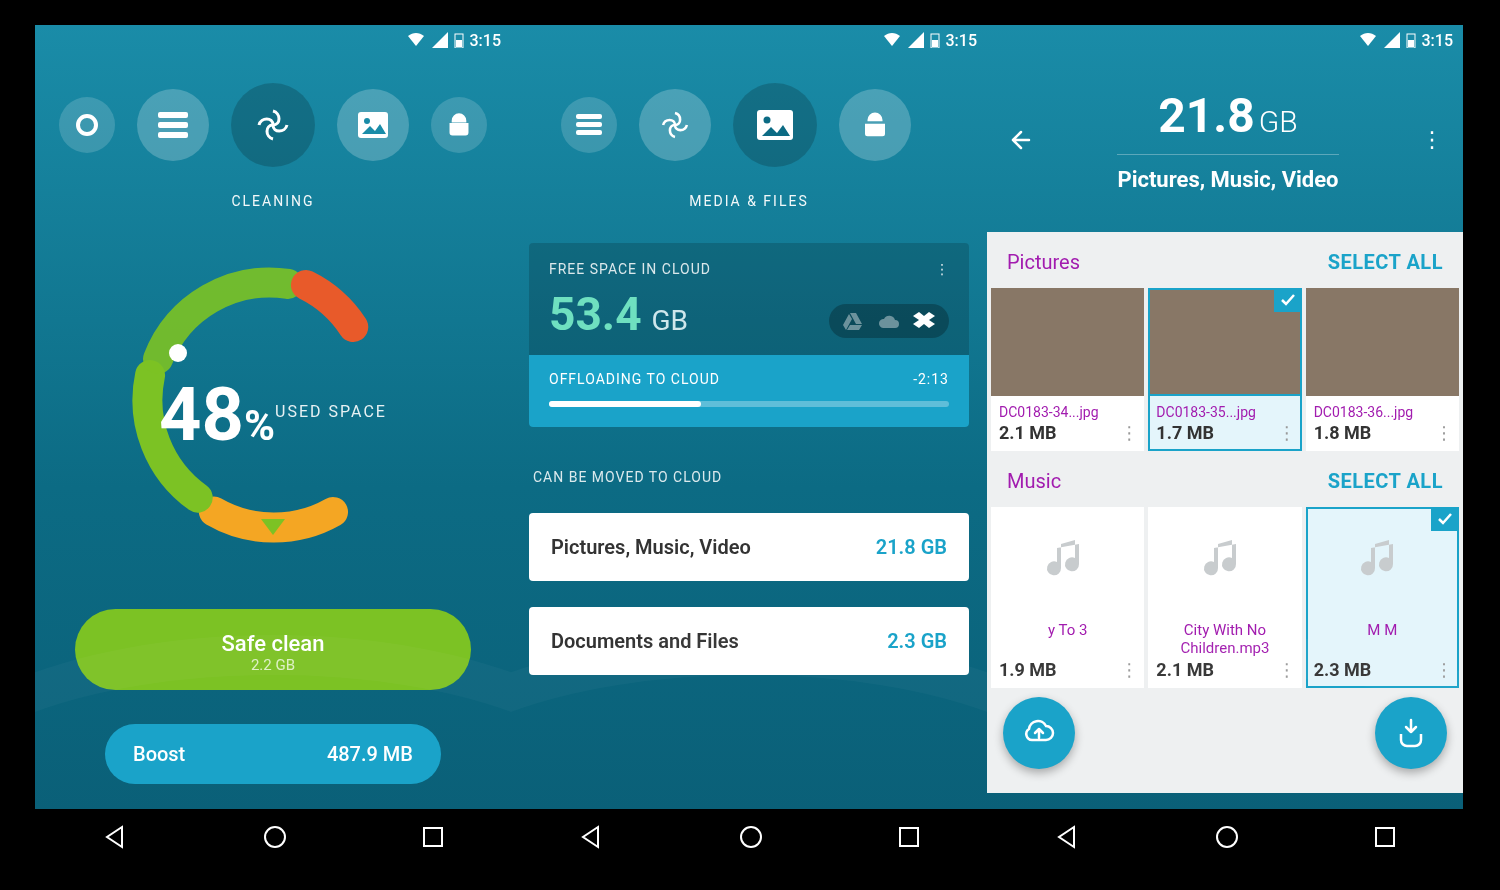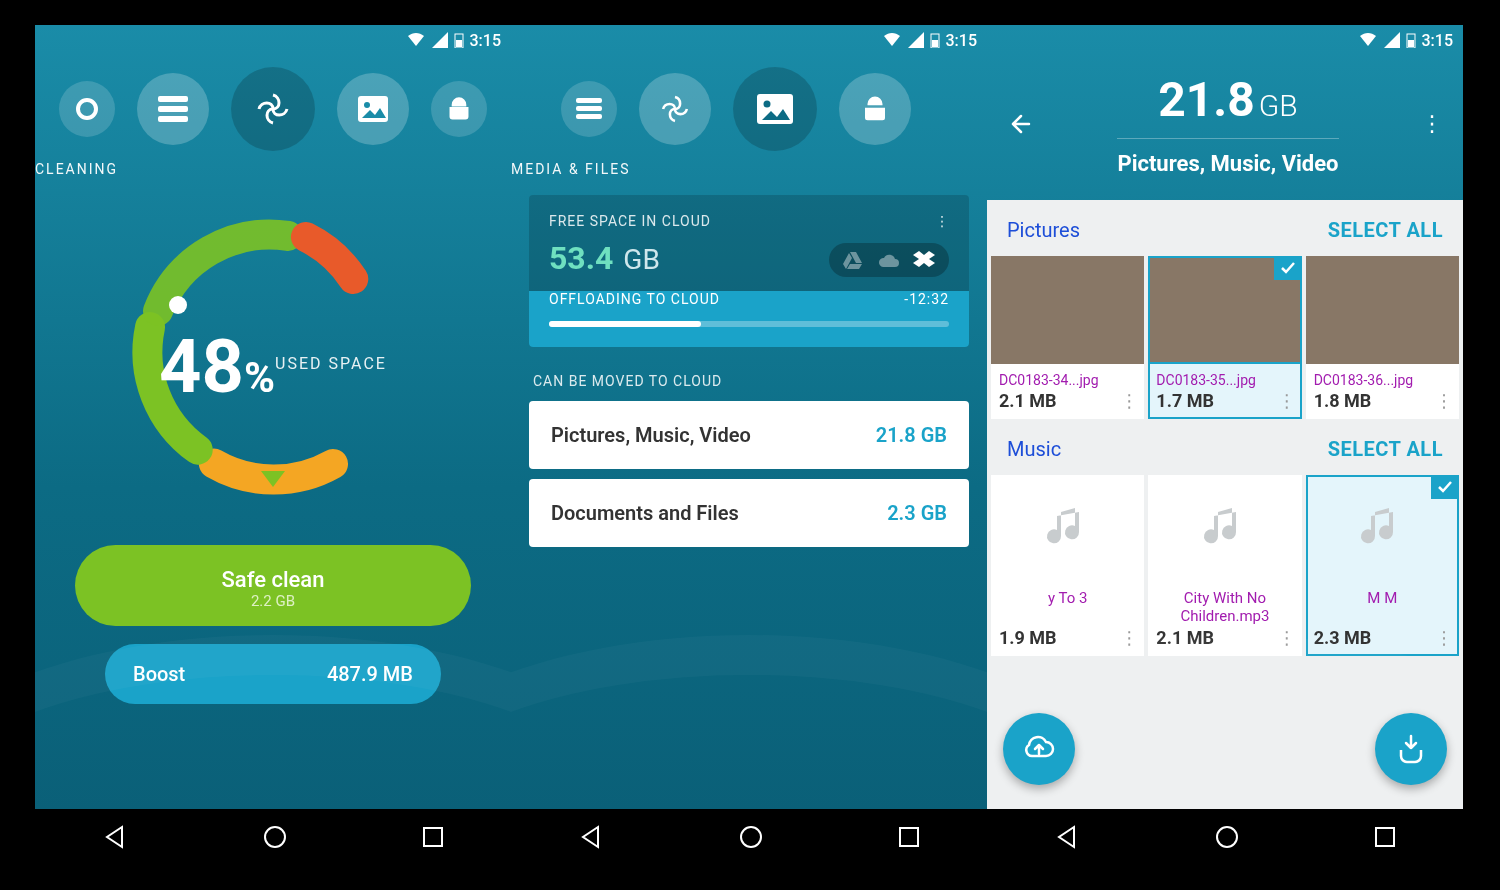--- a/index.html
+++ b/index.html
@@ -1,67 +1,67 @@
 <!DOCTYPE html>
 <html><head>
 <meta charset="utf-8">
 <style>
 * { box-sizing: border-box; margin: 0; padding: 0; font-family: -apple-system, 'Segoe UI', Roboto, sans-serif; }
 body { background:#000; display:flex; justify-content:center; align-items:center; min-height:890px; }
 .wrap { display:flex; gap:0; width:1430px; height:840px; background:#000; }
-.phone { width:476px; height:840px; position:relative; overflow:hidden; background:linear-gradient(180deg,#1a8ca8 0%,#0c6b84 55%,#0a5e76 100%); color:#fff; display:flex; flex-direction:column; }
+.phone { width:476px; height:840px; position:relative; overflow:hidden; background:linear-gradient(180deg,#1a8ca8 0%,#0c6b84 55%,#0a5e76 100%); color:#fff; display:flex; flex-direction:column;gap:16px; }
 .phone::after{ content:''; position:absolute; left:-30%; right:-30%; bottom:-110px; height:260px; border:40px solid rgba(255,255,255,0.03); border-radius:50%; pointer-events:none;}
 
 .status { height:30px; display:flex; justify-content:flex-end; align-items:center; gap:6px; padding:0 10px; font-size:16px; font-weight:500; }
 .status svg { fill:#fff; }
 
 .navbar { height:56px; background:#000; display:flex; justify-content:space-around; align-items:center; margin-top:auto; }
 
 .tabs { display:flex; justify-content:center; gap:22px; padding:18px 0 6px; }
 .tab { width:72px; height:72px; border-radius:50%; background:rgba(255,255,255,0.22); display:flex; align-items:center; justify-content:center; }
 .tab.small { width:56px; height:56px; margin-top:8px; background:rgba(255,255,255,0.16); }
 .tab.active { background:rgba(0,0,0,0.18); width:84px; height:84px; margin-top:-6px; }
 .tab svg { fill:#fff; }
-.tab-label { font-size:14px; letter-spacing:2px; margin-top:4px; opacity:.95; }
+.tab-label { text-align:center; font-size:14px; letter-spacing:2px; margin-top:4px; opacity:.95; }
 
 .gauge { position:relative; width:330px; height:330px; margin:18px auto 0; }
 .gauge-center{ position:absolute; inset:0; display:flex; align-items:center; justify-content:center; padding-top:12px;}
 .pct { font-weight:700; }
 .pct .n{ font-size:74px; }
 .pct .p{ font-size:42px; }
 .pct-sub{ font-size:16px; letter-spacing:2px; opacity:.9; margin-top:-6px;}
 
 .btn-clean{ background:#7cc224; border-radius:48px; margin:20px 40px 0; padding:22px 0 16px; text-align:center; }
 .btn-clean .t{font-size:22px; font-weight:500;}
 .btn-clean .s{font-size:15px; opacity:.9; color:#e8f6d5;}
 .btn-boost{ background:#1aa3c9; border-radius:40px; margin:18px 70px 0; padding:18px 28px; display:flex; justify-content:space-between; font-size:20px; font-weight:500;}
 
 .card{ background:rgba(0,0,0,0.16); margin:18px 18px 0; border-radius:4px; padding:18px 20px; }
 .card-hdr{ display:flex; justify-content:space-between; font-size:14px; letter-spacing:1px; opacity:.85; }
 .cloud-row{ display:flex; align-items:baseline; gap:10px; margin-top:10px;}
-.cloud-n{ color:#6fe0c0; font-size:32px; font-weight:700;}
+.cloud-n{ color:#6fe0c0; font-size:46px; font-weight:700;}
 .cloud-u{ color:#cfe7ec; font-size:28px; font-weight:400;}
 .cloud-icons{ margin-left:auto; background:rgba(0,0,0,0.25); border-radius:22px; padding:8px 14px; display:flex; gap:14px; align-items:center;}
-.offload{ background:#1aa3c9; margin:14px -20px -18px; padding:0 20px 20px; border-radius:0 0 4px 4px;}
+.offload{ background:#1aa3c9; margin:14px -20px -18px; padding:16px 20px 20px; border-radius:0 0 4px 4px;}
 .offload-top{ display:flex; justify-content:space-between; font-size:14px; letter-spacing:1px;}
 .prog{ height:6px; background:rgba(255,255,255,.3); border-radius:3px; margin-top:14px;}
 .prog > div{ width:38%; height:100%; background:#fff; border-radius:3px;}
 .section-label{ font-size:14px; letter-spacing:1px; opacity:.85; margin:26px 22px 12px;}
 .row{ background:#fff; color:#333; margin:0 18px 10px; border-radius:4px; padding:22px 22px; display:flex; justify-content:space-between; font-size:20px; font-weight:600;}
 .row .v{ color:#1aa3c9; }
 
 .s3-top{ padding:16px 20px 24px; }
 .s3-head{ display:flex; justify-content:space-between; align-items:center; }
 .s3-title{ text-align:center; }
 .s3-n{ font-size:48px; font-weight:700; }
 .s3-u{ font-size:30px; font-weight:300; }
 .s3-sub{ font-size:22px; font-weight:700; margin-top:10px; border-top:1px solid rgba(255,255,255,.3); padding-top:12px; display:inline-block;}
 .s3-body{ background:#eef0f1; flex:1; overflow:hidden; color:#333; position:relative;}
 .cat{ display:flex; justify-content:space-between; padding:18px 20px 14px; font-size:20px;}
-.cat .l{ color:#1d4ed8; }
+.cat .l{ color:#a21caf; }
 .cat .r{ color:#1aa3c9; font-weight:700; letter-spacing:.5px;text-align:right;}
 .grid{ display:flex; gap:4px; padding:0 4px;}
 .tile{ flex:1; background:#fff; position:relative;}
 .tile.sel{ background:#e4f5fb; outline:2px solid #1aa3c9; outline-offset:-2px;}
 .tile .img{ height:108px; background:#876; }
 .tile.sel .img{ outline:2px solid #1aa3c9; outline-offset:-2px;}
 .check{ position:absolute; top:0; right:0; width:28px; height:24px; background:#1aa3c9; display:flex; align-items:center; justify-content:center; }
 .fname{ font-size:14px; color:#a21caf; padding:8px 8px 2px;}
 .fsize-row{ display:flex; justify-content:space-between; align-items:center; padding:0 6px 8px 8px;}
 .fsize{ font-weight:700; font-size:18px; }
@@ -237,21 +237,21 @@
               <path d="M6 14h12a4 4 0 000-8 6 6 0 00-11-1A4.5 4.5 0 006 14z" fill="#fff"></path>
             </svg>
         <svg width="22" height="18">
               <path d="M6 0L0 4l6 4-6 4 6 4 5-4 5 4 6-4-6-4 6-4-6-4-5 4z" fill="#fff"></path>
             </svg>
       </div>
     </div>
     <div class="offload">
       <div class="offload-top">
         <span>OFFLOADING TO CLOUD</span>
-        <span>-12:32</span>
+        <span>-2:13</span>
       </div>
       <div class="prog">
             <div></div>
           </div>
     </div>
   </div>
 
   <div class="section-label">CAN BE MOVED TO CLOUD</div>
   <div class="row">
     <span>Pictures, Music, Video</span>

